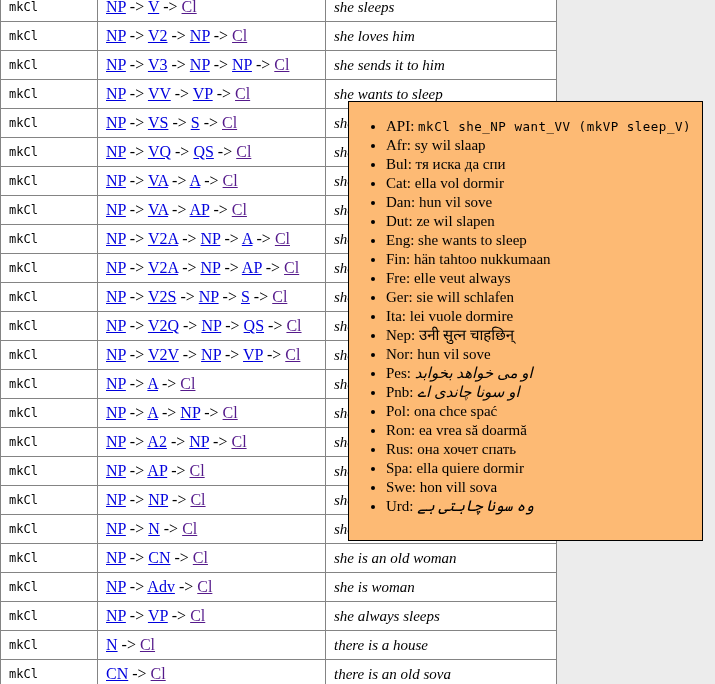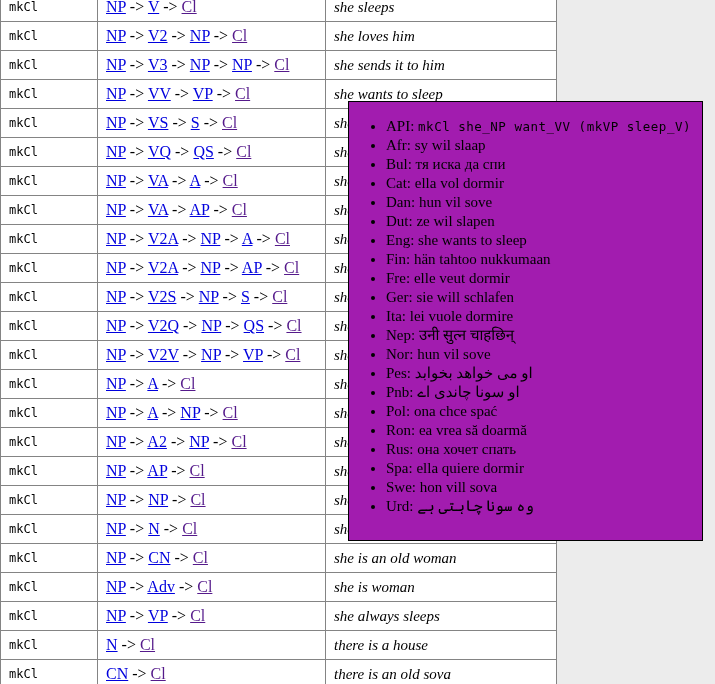--- a/index.html
+++ b/index.html
@@ -48,41 +48,41 @@
     text-decoration:underline;
     cursor:pointer;
   }
   a.cat.visited{color:#551a8b;}
   
   #tooltip{
     position:absolute;
     left:348px;top:101px;
     width:355px;height:440px;
     box-sizing:border-box;
-    background:#a21caf;
+    background:#fdba74;
     border:1px solid #000000;
     overflow:hidden;
     z-index:10;
   }
   #tooltip ul{
     margin:15px 0 0 0;
     padding:0 6px 0 37px;
     list-style:disc;
     font-size:15px;
     line-height:1.2;
     color:#000;
   }
   #tooltip li{
     white-space:nowrap;
     margin:0 0 1px 0;
   }
   .lbl{font-style:normal;}
   .val-italic{}
   .val-plain{font-style:normal;text-align:right;}
-  .val-rtl{}
+  .val-rtl{font-style:italic;}
   .val-code{
     font-family:"DejaVu Sans Mono", monospace;
     font-size:12.5px;
     letter-spacing:0.5px;
     font-style:normal;
   }
 </style>
 </head>
 <body>
 
@@ -216,21 +216,21 @@
 <div id="tooltip">
   <ul>
       <li><span class="lbl">API: </span><span class="val-code">mkCl she_NP want_VV (mkVP sleep_V)</span></li>
       <li><span class="lbl">Afr: </span><span class="val-italic">sy wil slaap</span></li>
       <li><span class="lbl">Bul: </span><span class="val-italic">тя иска да спи</span></li>
       <li><span class="lbl">Cat: </span><span class="val-italic">ella vol dormir</span></li>
       <li><span class="lbl">Dan: </span><span class="val-italic">hun vil sove</span></li>
       <li><span class="lbl">Dut: </span><span class="val-italic">ze wil slapen</span></li>
       <li><span class="lbl">Eng: </span><span class="val-italic">she wants to sleep</span></li>
       <li><span class="lbl">Fin: </span><span class="val-italic">hän tahtoo nukkumaan</span></li>
-      <li><span class="lbl">Fre: </span><span class="val-italic">elle veut dormir</span></li>
+      <li><span class="lbl">Fre: </span><span class="val-italic">elle veut always</span></li>
       <li><span class="lbl">Ger: </span><span class="val-italic">sie will schlafen</span></li>
       <li><span class="lbl">Ita: </span><span class="val-italic">lei vuole dormire</span></li>
       <li><span class="lbl">Nep: </span><span class="val-plain">उनी सुत्न चाहछिन्</span></li>
       <li><span class="lbl">Nor: </span><span class="val-italic">hun vil sove</span></li>
       <li><span class="lbl">Pes: </span><span class="val-rtl" dir="rtl">او می خواهد بخوابد</span></li>
       <li><span class="lbl">Pnb: </span><span class="val-rtl" dir="rtl">او سونا چاندی اے</span></li>
       <li><span class="lbl">Pol: </span><span class="val-italic">ona chce spać</span></li>
       <li><span class="lbl">Ron: </span><span class="val-italic">ea vrea să doarmă</span></li>
       <li><span class="lbl">Rus: </span><span class="val-italic">она хочет спать</span></li>
       <li><span class="lbl">Spa: </span><span class="val-italic">ella quiere dormir</span></li>

